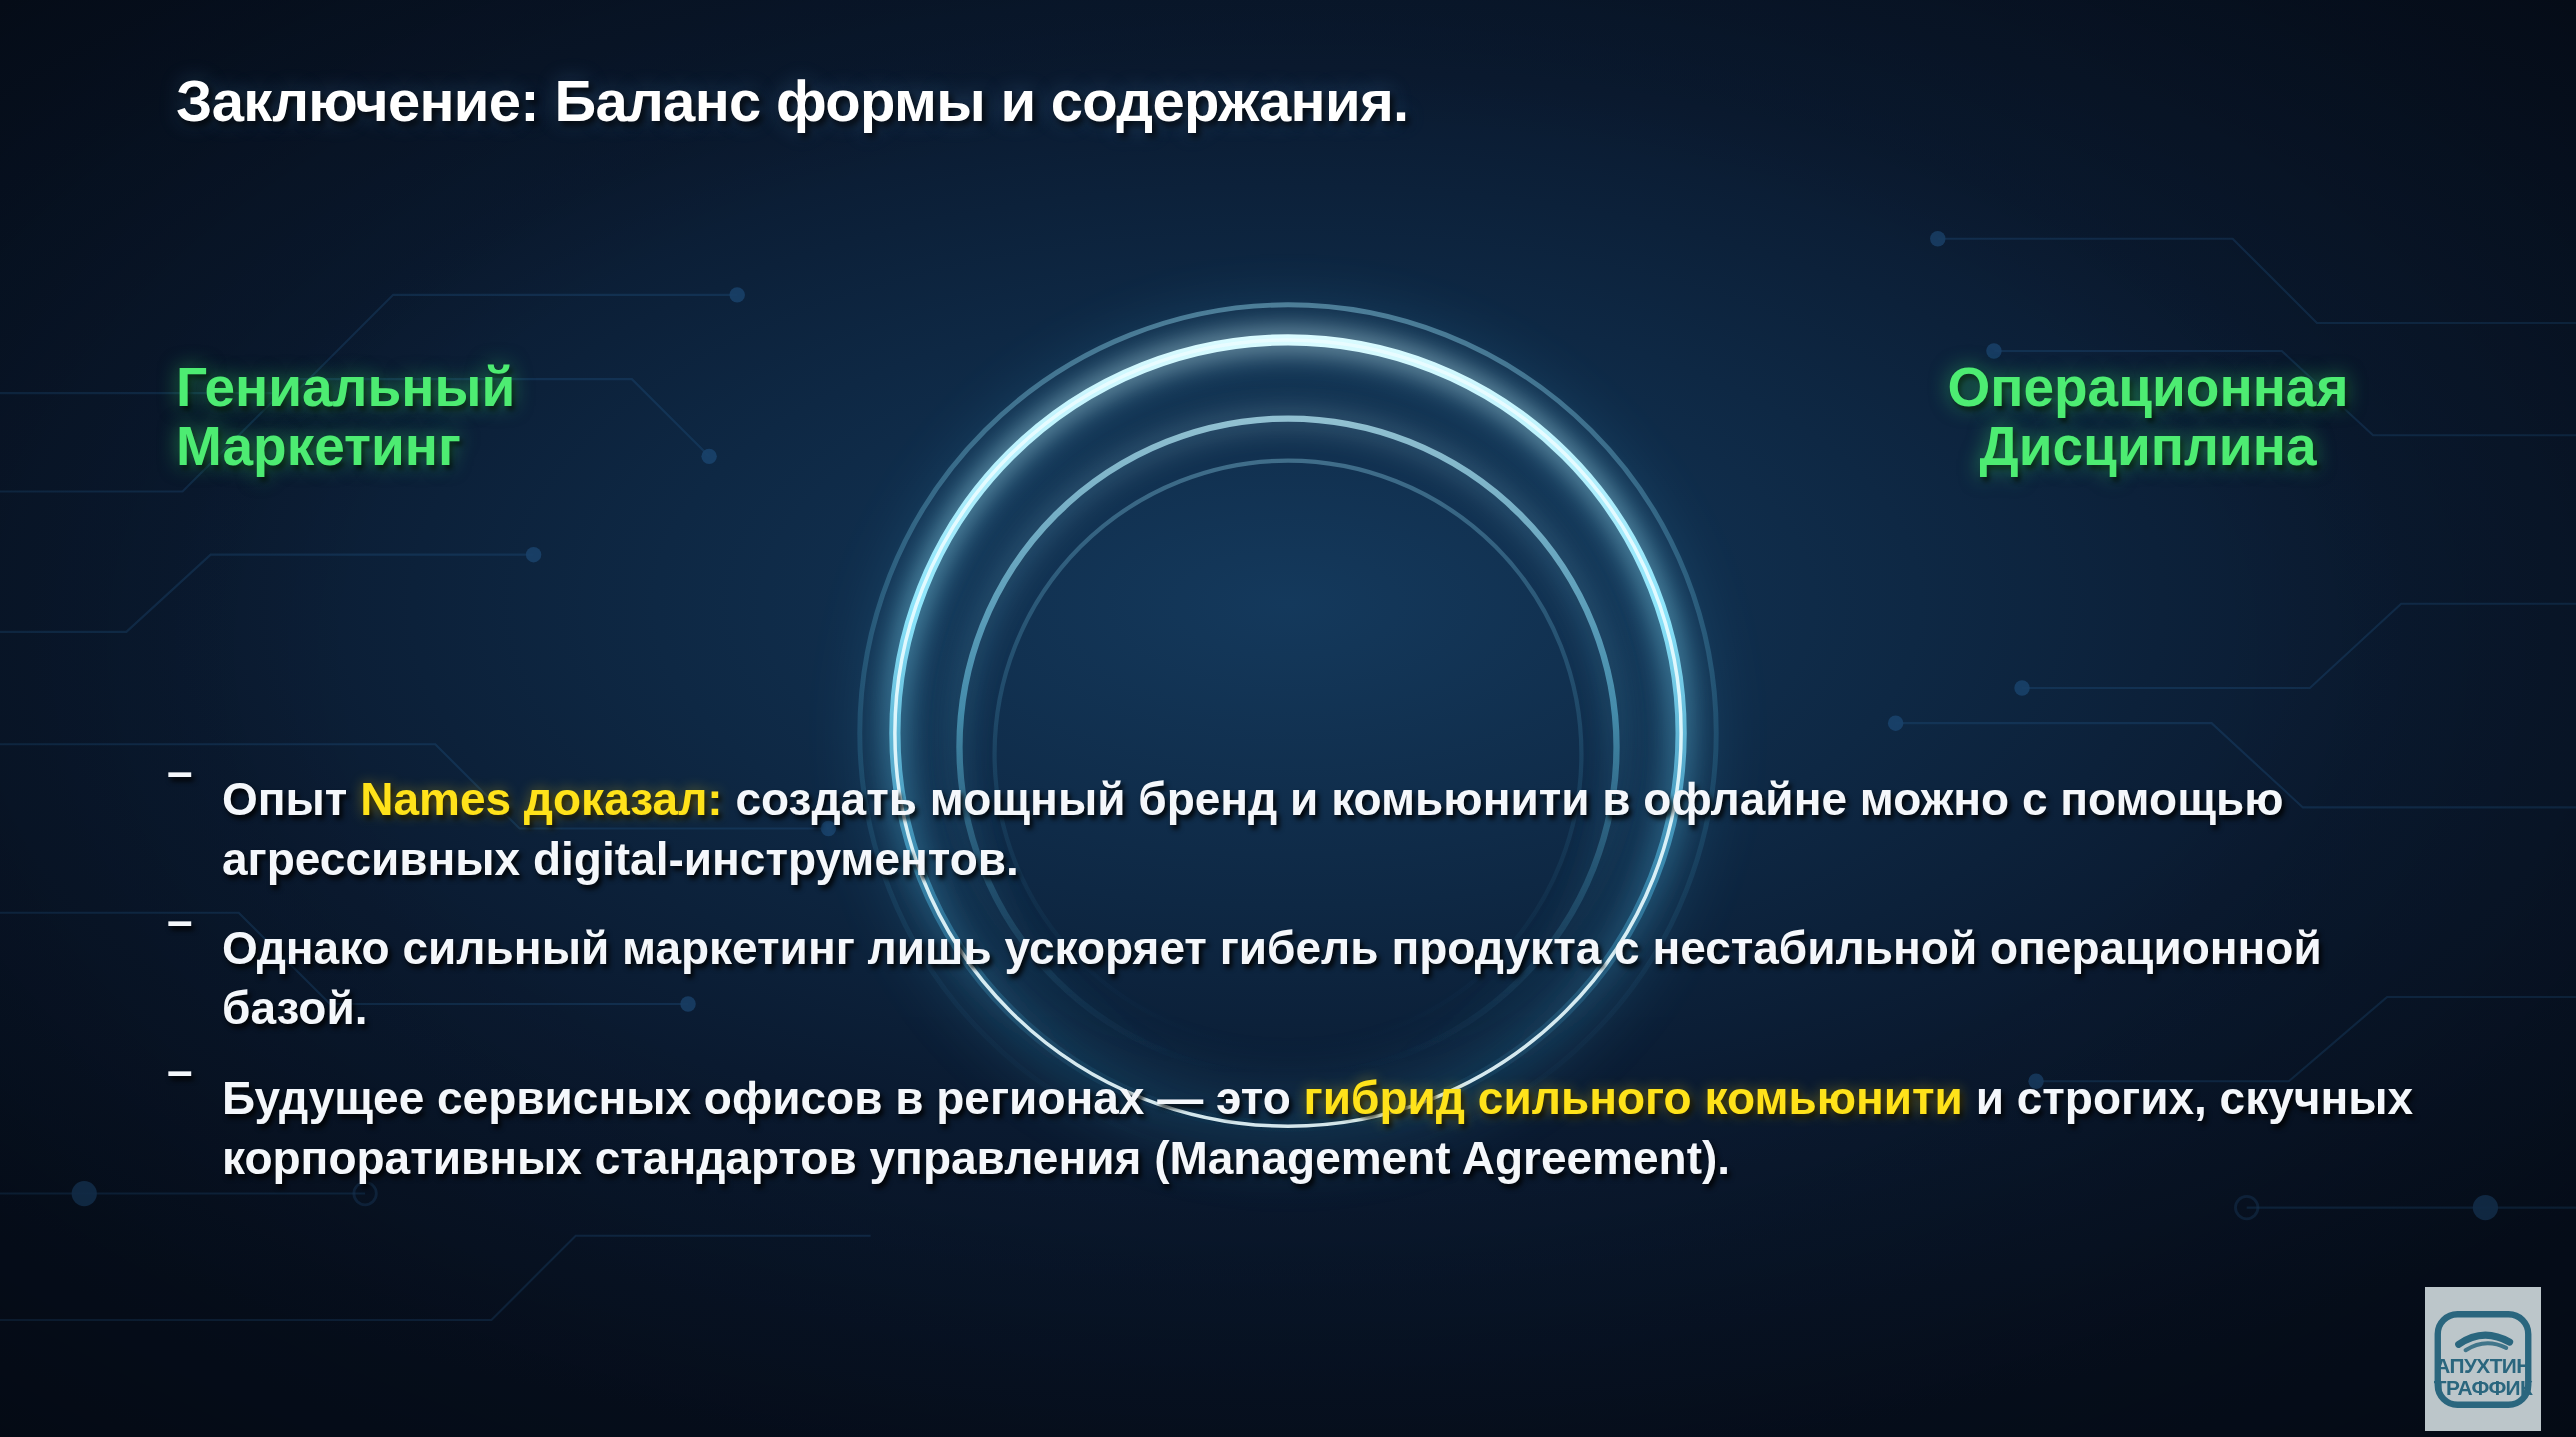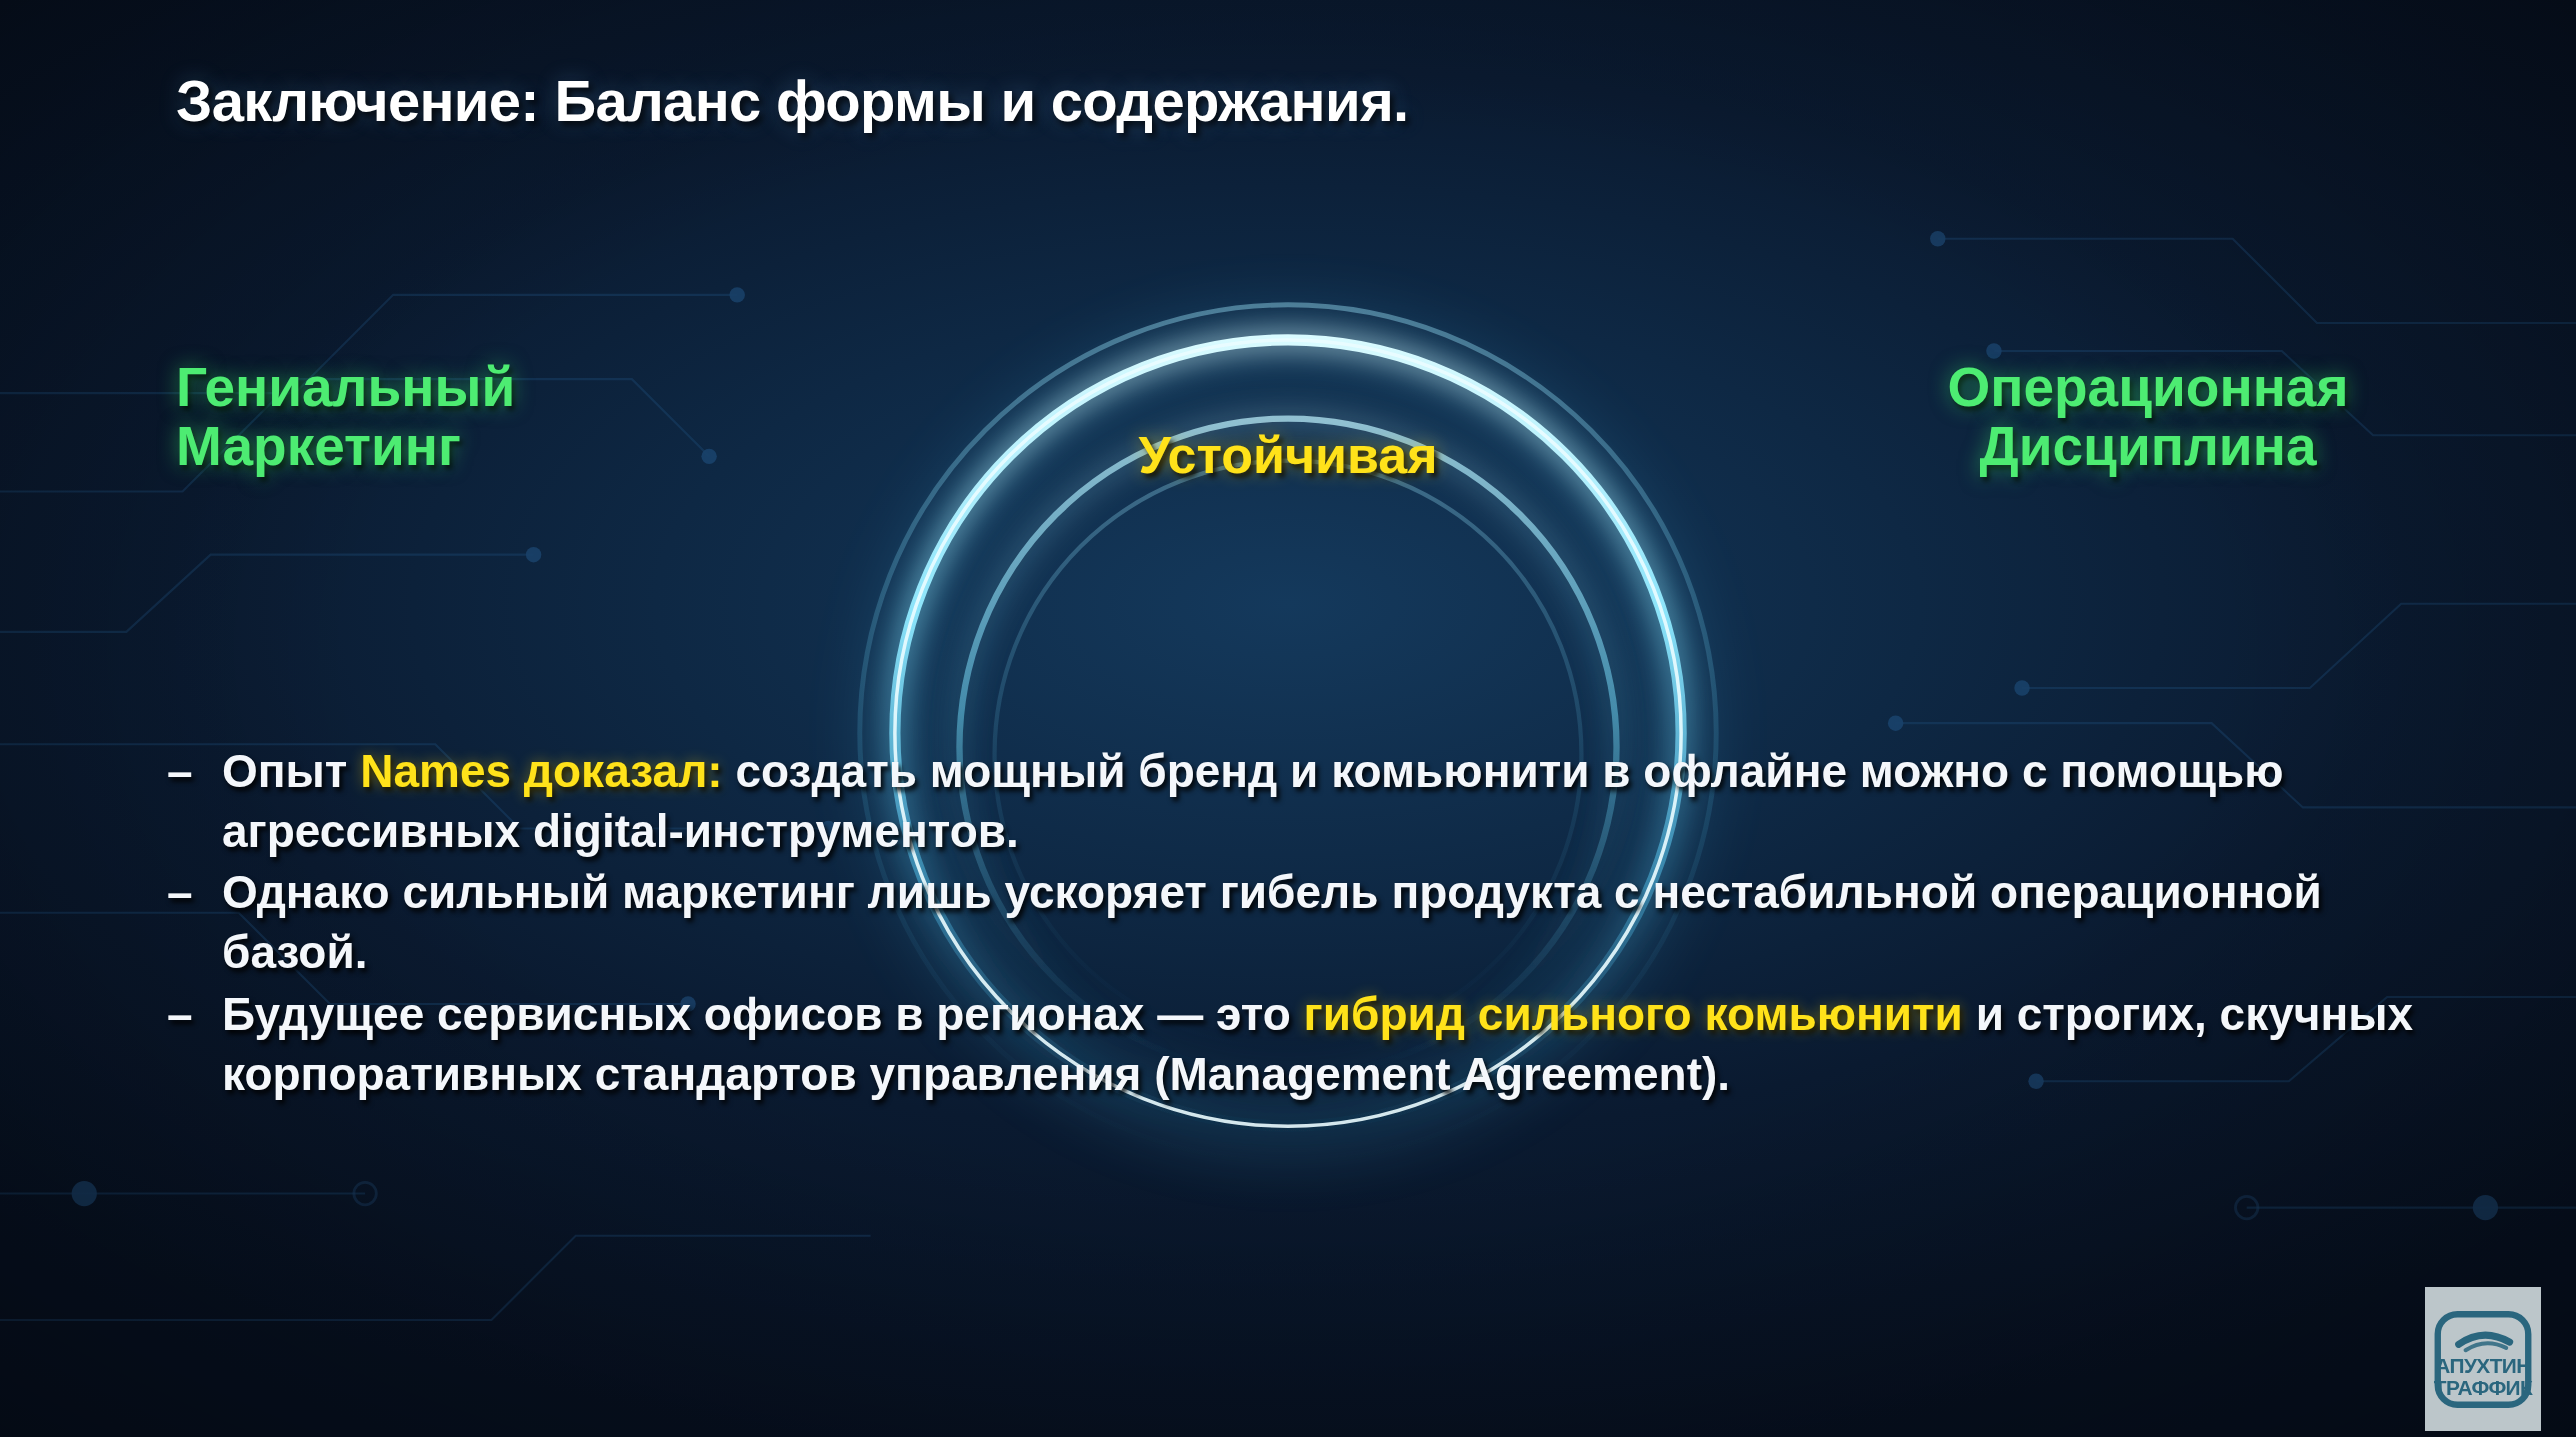--- a/index.html
+++ b/index.html
@@ -82,21 +82,21 @@
     line-height:1.305;
     color:#f4f7fb;
     text-shadow:2.8px 3.5px 5.6px rgba(0,0,0,.92);
   }
   .bullet{ display:flex; align-items:flex-start; margin-bottom:1.4px; }
   .dash{
     flex:0 0 auto;
     width:55px;
     color:#f4f7fb;
   }
-  .btext{ flex:1 1 auto; }
+  .btext{ flex:1 1 auto;margin-top:28px; }
   .hl{ color:#ffe21a; text-shadow:0 0 14px rgba(255,215,0,.4), 2.8px 3.5px 5.6px rgba(0,0,0,.92); }
 
   
   .logo{
     position:absolute;
     right:35px; bottom:7px;
     width:116px; height:144px;
     background:#ccd6da;
     display:flex; align-items:center; justify-content:center;
     opacity:.92;
@@ -195,21 +195,20 @@
     <div>Гениальный</div>
     <div>Маркетинг</div>
   </div>
 
   <div class="pillar pillar-right">
     <div>Операционная</div>
     <div>Дисциплина</div>
   </div>
 
   <div class="center-label">
-    <div>Устойчивая</div>
   </div>
 
   <div class="bullets" id="bullet-list">
       <div class="bullet">
         <span class="dash">–</span>
         <span class="btext"><span>Опыт </span><span class="hl">Names доказал:</span><span> создать мощный бренд и комьюнити в офлайне можно с помощью агрессивных digital-инструментов.</span></span>
       </div>
       <div class="bullet">
         <span class="dash">–</span>
         <span class="btext"><span>Однако сильный маркетинг лишь ускоряет гибель продукта с нестабильной операционной базой.</span></span>

